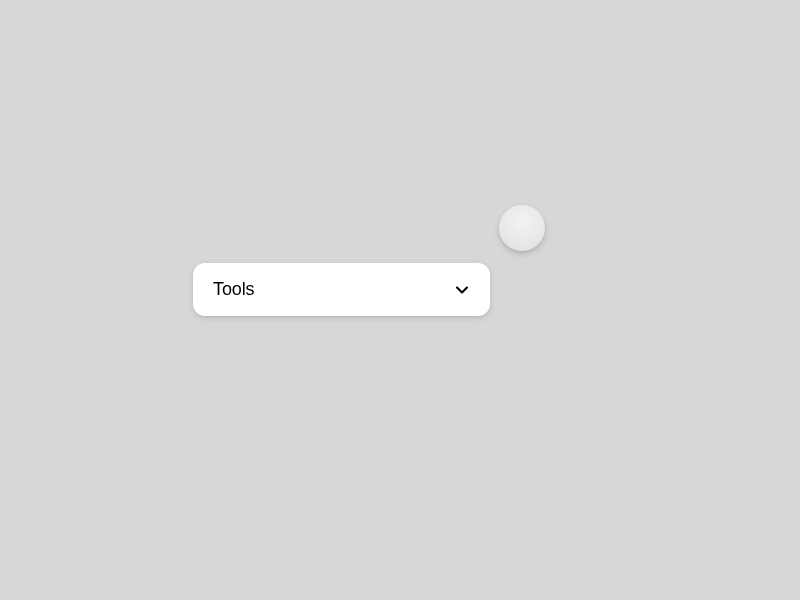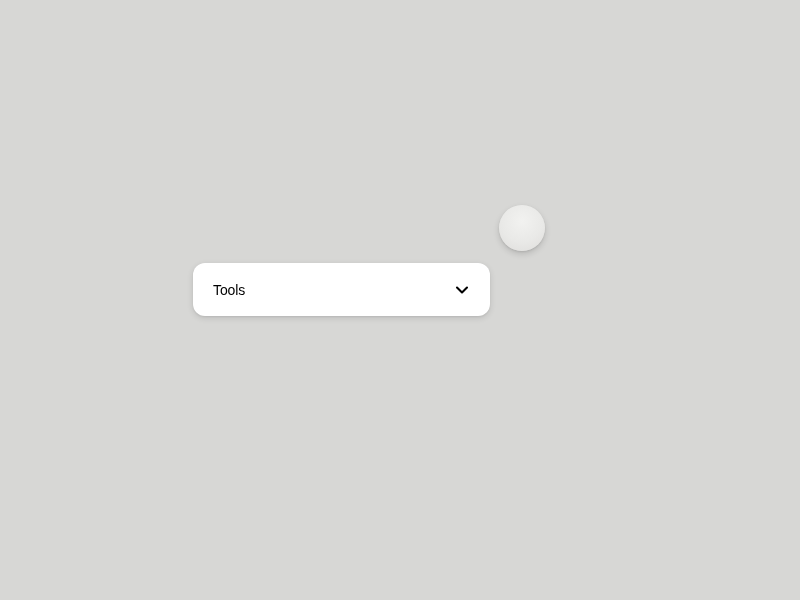--- a/index.html
+++ b/index.html
@@ -35,21 +35,21 @@
       background: #ffffff;
       border-radius: 12px;
       box-shadow: 0 2px 6px rgba(0,0,0,0.12), 0 1px 2px rgba(0,0,0,0.06);
       display: flex;
       align-items: center;
       justify-content: space-between;
       padding: 0 18px 0 20px;
       cursor: pointer;
     }
     .dropdown-label {
-      font-size: 14px;
+      font-size: 18px;
       font-weight: 500;
       color: #000;
       letter-spacing: -0.1px;
     }
     .chevron {
       display: flex;
       align-items: center;
       justify-content: center;
     }
     .chevron svg {

